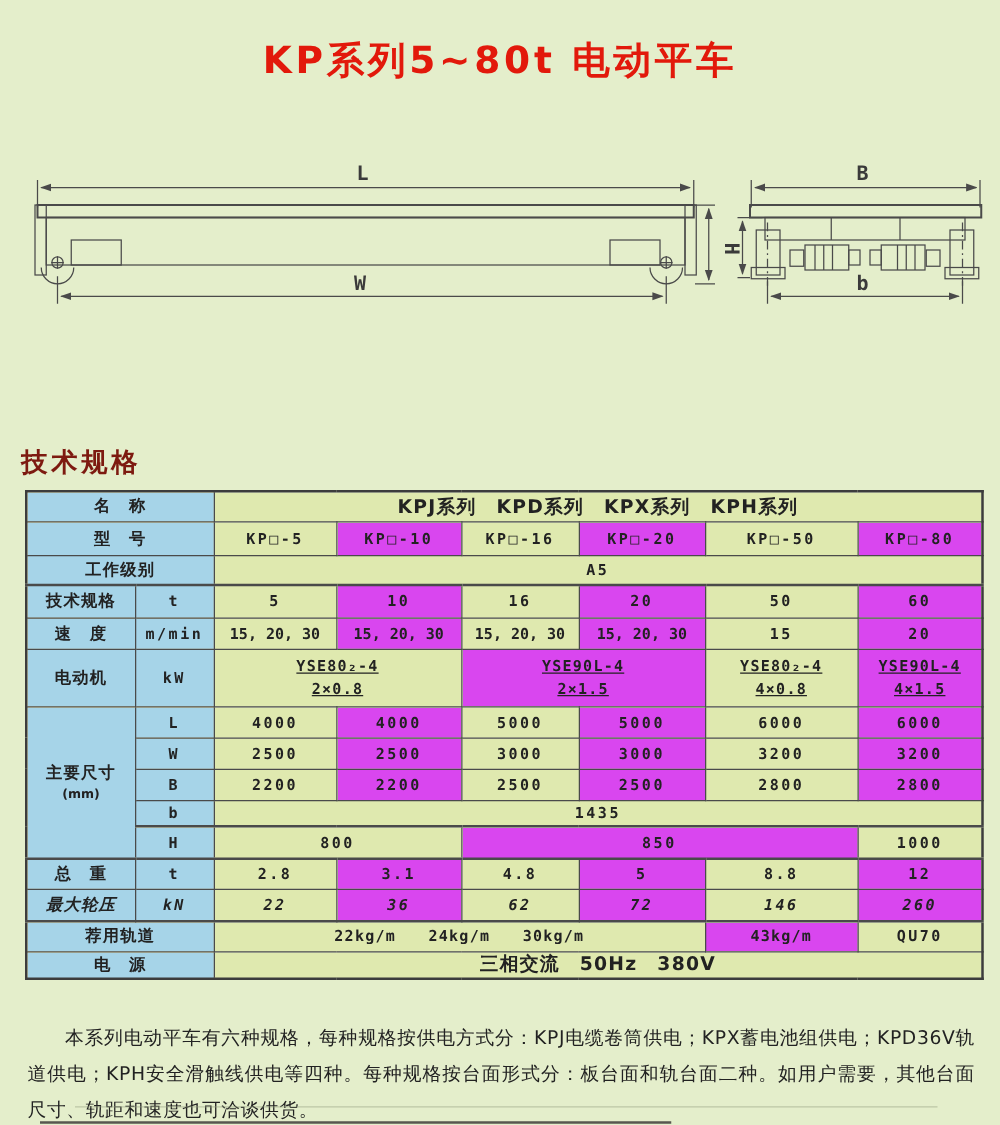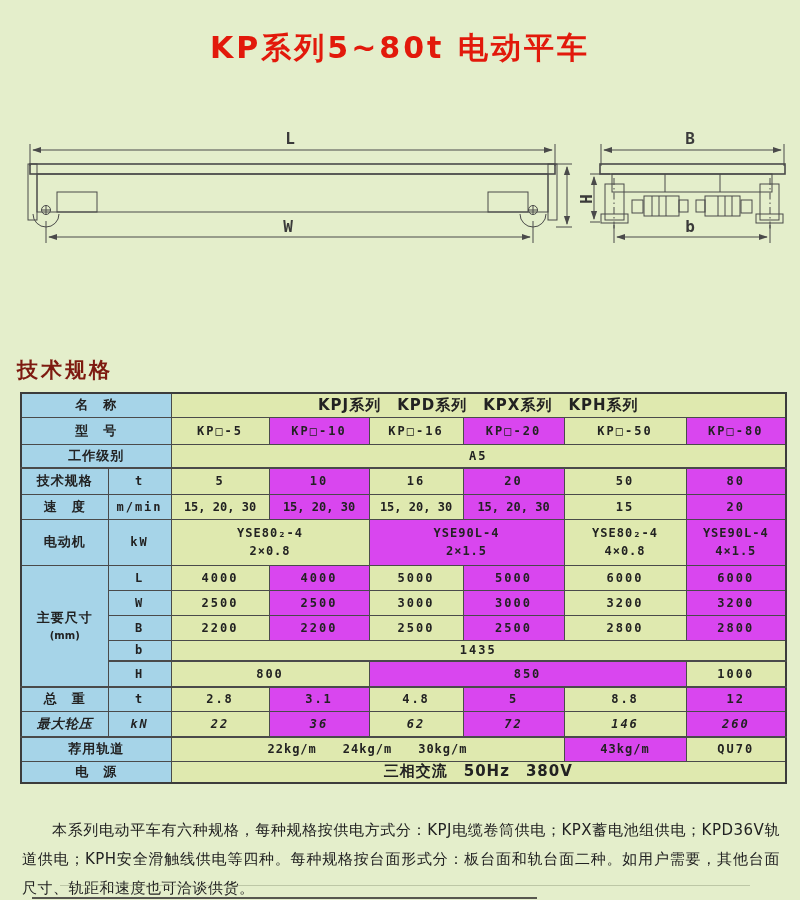--- a/index.html
+++ b/index.html
@@ -27,21 +27,21 @@
   td.yg{background:#dfe9af;}
   td.lb{background:#d946ef;}
   td.val{font-family:"DejaVu Sans Mono",monospace;font-size:12px;font-weight:bold;letter-spacing:2px;}
   td.txt{font-size:15px;font-weight:bold;letter-spacing:1px;}
   tr.thick td{border-top-width:2px;}
   tr.r-name{height:24px;margin-left:16px;} tr.r-model{height:27px;} tr.r-class{height:24px;padding-left:36px;}
   tr.r-load{height:26px;} tr.r-speed{height:25px;} tr.r-motor{height:46px;}
   tr.r-dim{height:25px;} tr.r-b{height:21px;} tr.r-H{height:26px;}
   tr.r-weight{height:24px;} tr.r-wheel{height:26px;font-style:italic;} tr.r-rail{height:24px;padding-left:19px;} tr.r-power{height:22px;}
   .dim-sub{font-size:10px;font-weight:bold;letter-spacing:0;}
-  .motor-line{display:block;line-height:1.5;}
+  .motor-line{display:block;line-height:1.5;text-decoration:underline;}
 
   
   .footer-note{position:absolute;top:816px;left:22px;width:758px;font-size:15px;color:#222;
     line-height:29px;text-indent:2em;letter-spacing:.5px;text-align:justify;}
   .footer-hairline{position:absolute;top:885px;left:60px;width:690px;height:1px;
     background:rgba(150,160,130,.5);}
   .page-edge-line{position:absolute;top:897px;left:32px;width:505px;height:2px;background:#57574f;}
 </style>
 </head>
 <body>
@@ -171,21 +171,21 @@
         <td colspan="6" class="yg val">A5</td>
       </tr>
       <tr class="r-load thick">
         <td class="hdr">技术规格</td>
         <td class="hdr val">t</td>
         <td class="yg val">5</td>
         <td class="lb val">10</td>
         <td class="yg val">16</td>
         <td class="lb val">20</td>
         <td class="yg val">50</td>
-        <td class="lb val">80</td>
+        <td class="lb val">60</td>
       </tr>
       <tr class="r-speed">
         <td class="hdr">速　度</td>
         <td class="hdr val">m/min</td>
         <td class="yg val" style="letter-spacing:0">15, 20, 30</td>
         <td class="lb val" style="letter-spacing:0">15, 20, 30</td>
         <td class="yg val" style="letter-spacing:0">15, 20, 30</td>
         <td class="lb val" style="letter-spacing:0">15, 20, 30</td>
         <td class="yg val">15</td>
         <td class="lb val">20</td>

